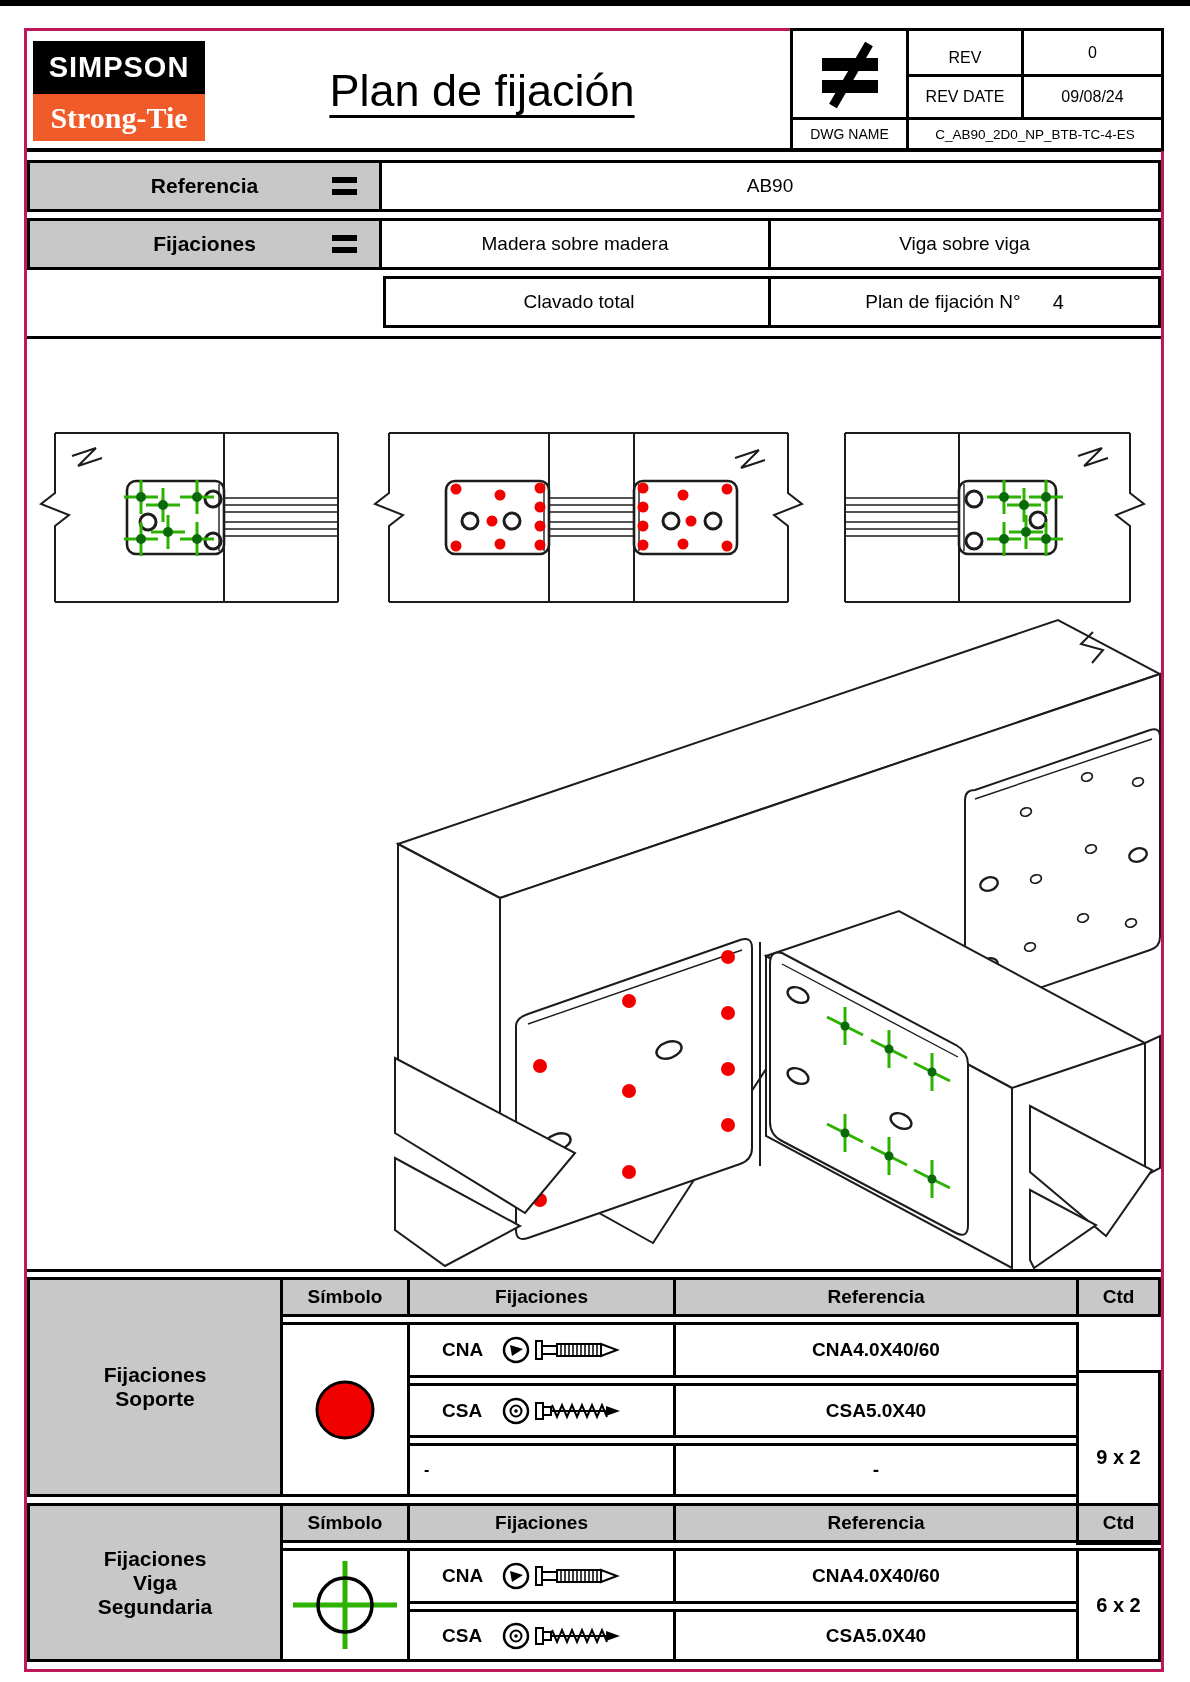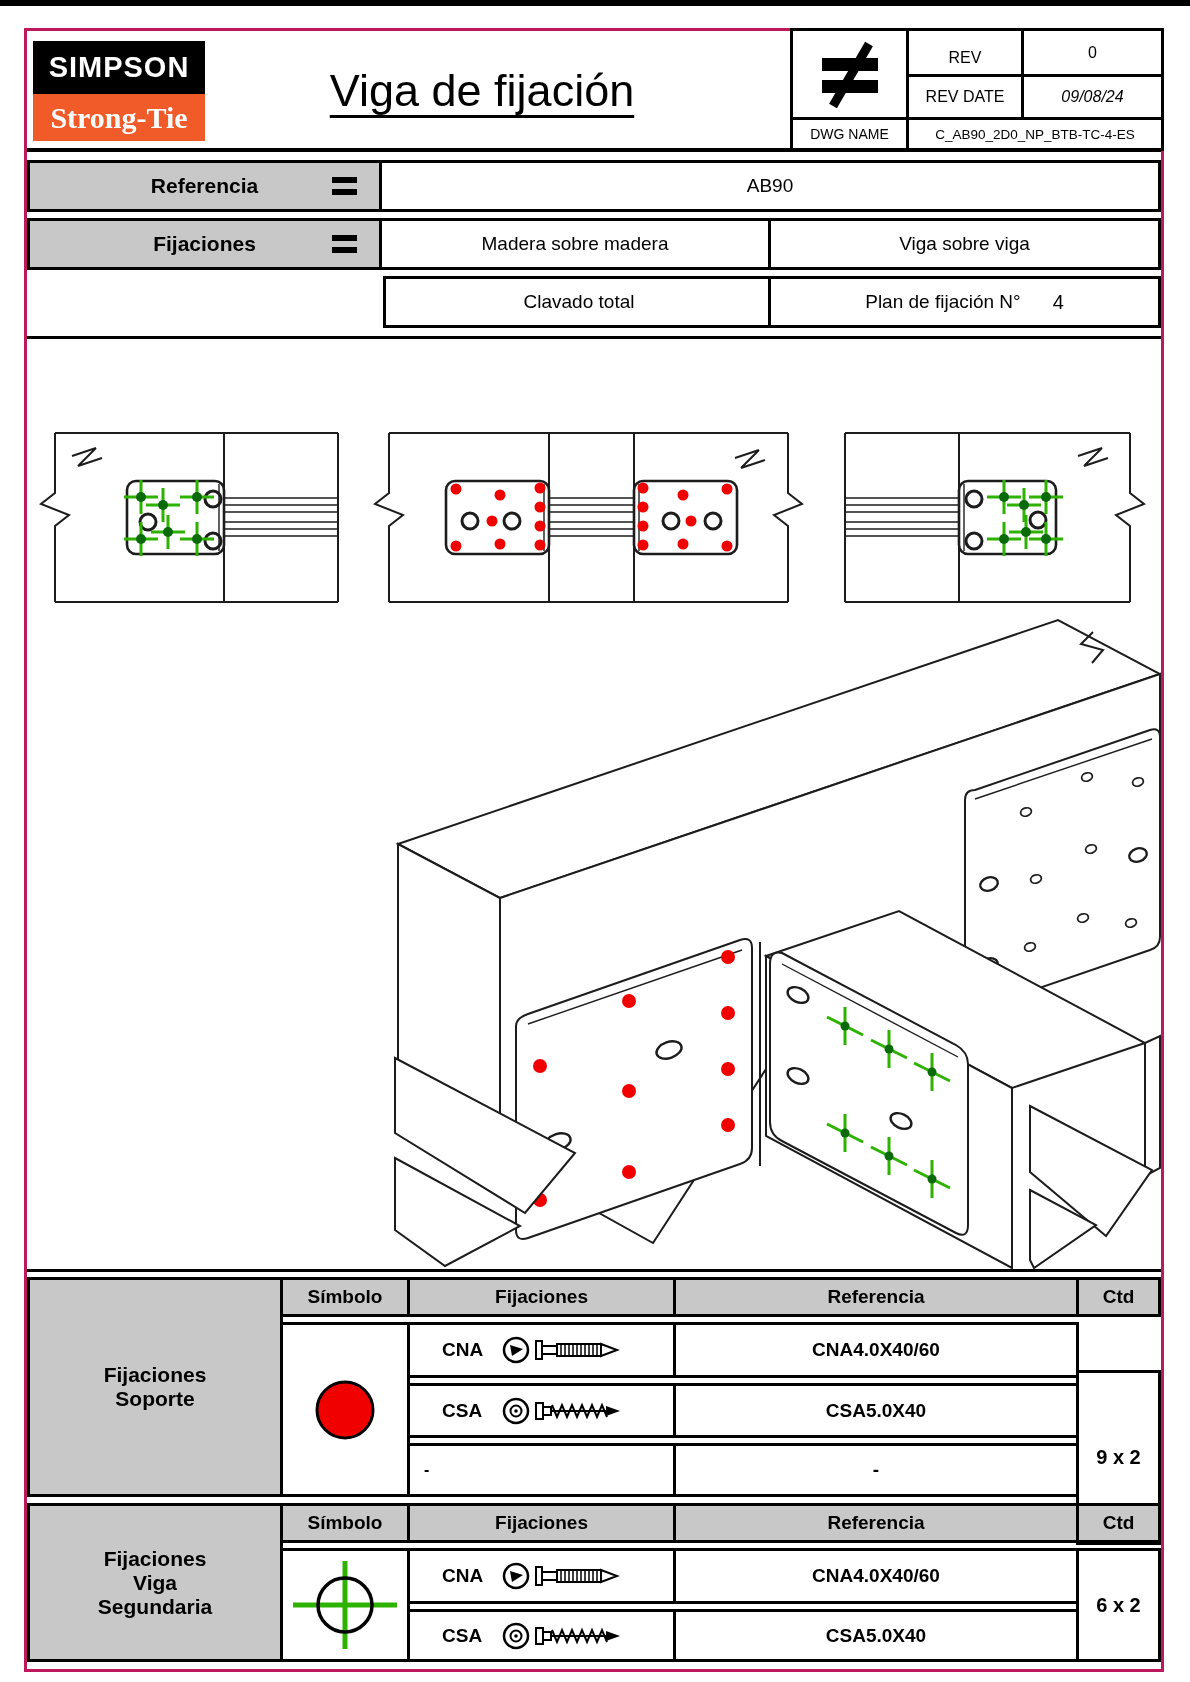--- a/index.html
+++ b/index.html
@@ -42,33 +42,33 @@
 
 <div class="abs topstrip"></div>
 
 <div class="abs frame">
 
   <div class="abs logo">
     <div class="logo-top">SIMPSON</div>
     <div class="logo-bot">Strong-Tie</div>
   </div>
 
-  <div class="abs title">Viga de fijación</div>
+  <div class="abs title">Plan de fijación</div>
 
   <div class="cell" style="left:763px;top:-3px;width:119px;height:92px;">
     <svg width="64" height="72" viewBox="0 0 64 72">
       <rect x="4" y="20" width="56" height="13" fill="#000"></rect>
       <rect x="4" y="42" width="56" height="13" fill="#000"></rect>
       <line x1="15" y1="68" x2="51" y2="6" stroke="#000" stroke-width="9"></line>
     </svg>
   </div>
   <div class="cell small" style="left:879px;top:-3px;width:118px;height:60px;">REV</div>
   <div class="cell small" style="left:994px;top:-3px;width:143px;height:49px;">0</div>
   <div class="cell small" style="left:879px;top:43px;width:118px;height:46px;">REV DATE</div>
-  <div class="cell small" style="left:994px;top:43px;width:143px;height:46px;font-style:italic;">09/08/24</div>
+  <div class="cell small" style="left:994px;top:43px;width:143px;height:46px;">09/08/24</div>
   <div class="cell" style="left:763px;top:86px;width:119px;height:34px;font-size:14px;">DWG NAME</div>
   <div class="cell" style="left:879px;top:86px;width:258px;height:34px;font-size:13.5px;">C_AB90_2D0_NP_BTB-TC-4-ES</div>
 
   <div class="hline" style="left:0;top:117px;width:1134px;height:4px;"></div>
 
   <div class="cell gray lbl" style="left:0px;top:129px;width:355px;height:52px;">
     <span>Referencia</span>
     <span class="eq-icon"></span>
   </div>
   <div class="cell val" style="left:352px;top:129px;width:782px;height:52px;">AB90</div>

